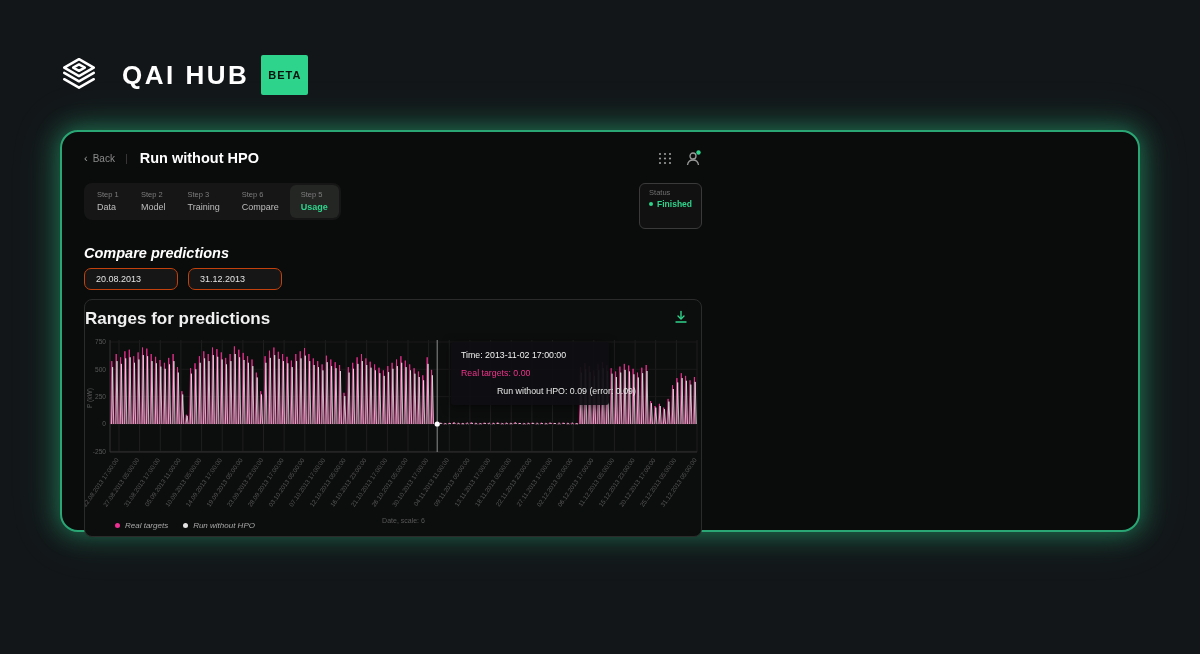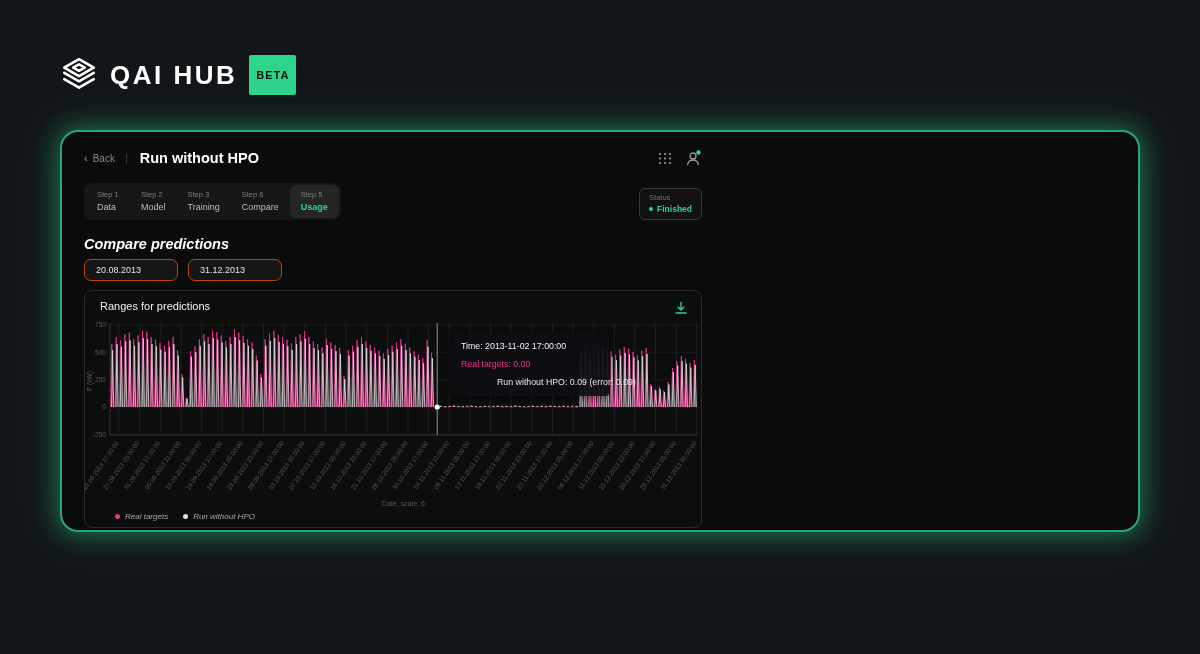--- a/index.html
+++ b/index.html
@@ -2,21 +2,21 @@
 <html><head>
 <meta charset="utf-8">
 <style>
   * { margin:0; padding:0; box-sizing:border-box; }
   html,body { width:1200px; height:654px; background:#131619; overflow:hidden;
               font-family:"Liberation Sans", sans-serif; }
 
   
   .brand { position:absolute; left:60px; top:55px; display:flex; align-items:center; }
   .brand-icon { width:38px; height:38px; margin-right:12px; }
-  .brand-name { color:#ffffff; font-size:26px; font-weight:800; letter-spacing:2.5px; }
+  .brand-name { color:#ffffff; font-size:26px; font-weight:800; letter-spacing:2.5px;margin-left:12px; }
   .beta-badge { margin-left:12px; background:#2ed38c; color:#07150e; font-size:11px;
                 font-weight:800; letter-spacing:1px; padding:14px 7px; border-radius:2px; }
 
   
   .card { position:absolute; left:60px; top:130px; width:1080px; height:402px;
           background:#0a0b0b; border-radius:18px;
           border:2px solid #2aa574;
           box-shadow:0 0 22px 3px rgba(46,204,139,0.38), 0 0 46px 6px rgba(46,204,139,0.16);
   }
   .card-inner { position:relative; width:618px; margin:15px 0 0 22px; }
@@ -24,46 +24,46 @@
   
   .hdr { display:flex; align-items:center; height:22px; }
   .back-btn { display:flex; align-items:center; color:#8a8a8a; font-size:10px; cursor:pointer; }
   .back-chev { font-size:11px; margin-right:5px; color:#9a9a9a; }
   .hdr-divider { color:#3d3d3d; margin:0 12px 0 10px; font-size:11px; }
   .run-title { color:#ffffff; font-size:14.5px; font-weight:700; }
   .hdr-icons { margin-left:auto; display:flex; align-items:center; gap:10px; }
   .icon-btn { width:18px; height:18px; position:relative; cursor:pointer; }
 
   
-  .steps-row { display:flex; align-items:flex-end; margin-top:14px; }
+  .steps-row { display:flex; align-items:flex-start; margin-top:14px; }
   .steps { display:inline-flex; background:#151615; border-radius:8px; padding:2px; }
   .step-tab { padding:5px 11px 6px 11px; border-radius:6px; min-width:44px; cursor:pointer; }
   .step-tab .step-no { display:block; color:#7d7d7d; font-size:7.5px; margin-bottom:3px; }
   .step-tab .step-label { display:block; color:#bdbdbd; font-size:9px; }
   .step-tab.active { background:#242624; }
   .step-tab.active .step-label { color:#2fd38c; font-weight:700; }
 
   .status-box { margin-left:auto; border:1px solid #3a3a3a; border-radius:6px;
-                padding:4px 9px 5px 9px; background:#101110; }
+                padding:4px 9px 19px 9px; background:#101110; }
   .status-label { color:#6f6f6f; font-size:7.5px; margin-bottom:2px; }
   .status-value { color:#2fd38c; font-size:8.5px; font-weight:700; }
   .status-dot { display:inline-block; width:4px; height:4px; border-radius:50%;
                 background:#2fd38c; margin-right:4px; vertical-align:1px; }
 
   
   .compare-title { color:#ffffff; font-size:14.5px; font-weight:700; margin-top:16px;font-style:italic; }
   .select-label { color:#9a9a9a; font-size:8px; margin-top:11px; }
   .date-row { display:flex; gap:10px; margin-top:7px; }
   .date-input { background:#161616; border:1px solid #c2410c; border-radius:7px;
                 color:#e3e3e3; font-size:9px; padding:5px 11px; min-width:94px; cursor:text; }
 
   
   .panel { margin-top:9px; border:1px solid #2b2b2b; border-radius:8px;
            background:#0c0d0d; position:relative; height:238px; padding-top:9px; }
-  .panel-title { color:#f0f0f0; font-size:11px; font-weight:400; margin-left:15px; }
+  .panel-title { color:#f0f0f0; font-size:17px; font-weight:700; }
   .download-btn { position:absolute; right:13px; top:10px; width:14px; height:14px; cursor:pointer; }
   #chart-svg { display:block; margin-top:3px; }
   #chart-svg text { font-family:"Liberation Sans", sans-serif; }
 
   .legend { position:absolute; left:30px; bottom:6px; display:flex; gap:15px;font-style:italic; }
   .legend-item { display:flex; align-items:center; gap:5px; color:#a8a8a8; font-size:8px; cursor:pointer; }
   .legend-dot { width:5px; height:5px; border-radius:50%; }
 
   
   .chart-tooltip { position:absolute; left:366px; top:42px; width:158px;

